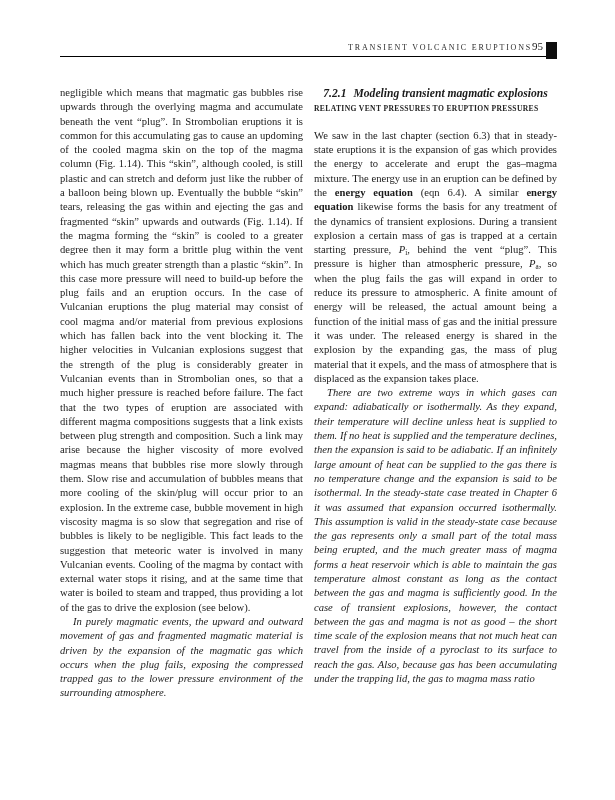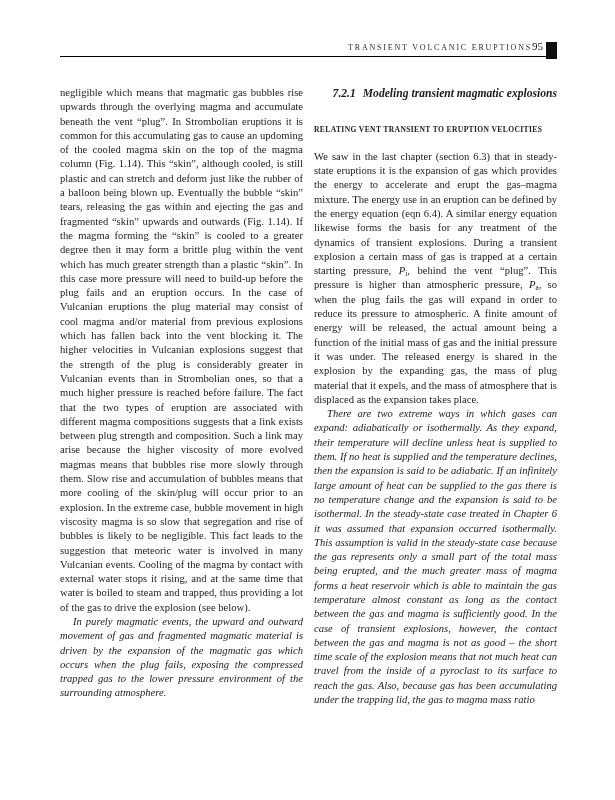--- a/index.html
+++ b/index.html
@@ -54,35 +54,34 @@
     margin-top: 29px;
   }
   .column {
     width: 243px;
     font-size: 10.6px;
     line-height: 14.3px;
     text-align: justify;
   }
   .para { margin: 0; }
   .para.indent { text-indent: 13px; font-style: italic; }
-  .b { font-weight: normal; margin-top: 20px; }
+  .b { font-weight: bold; margin-top: 20px; }
   .i { font-style: italic; }
   .sub {
     font-size: 0.68em;
     vertical-align: -0.25em;
     line-height: 0;
   }
   
   .section-heading {
     font-size: 11.6px;
     line-height: 15.5px;
     font-weight: bold;
     font-style: italic;
-    text-align: right;
-    margin-bottom: 21px;
+    text-align: center;
   }
   .section-heading .num { margin-right: 7px; }
   .subsection-heading {
     font-size: 7.6px;
     font-weight: bold;
     letter-spacing: 0.35px;
     text-align: left;
     white-space: nowrap;
     margin-bottom: 13px;
     color: #222;
@@ -105,21 +104,21 @@
 
     <div class="column">
         <p class="para"><span>negligible which means that magmatic gas bubbles rise upwards through the overlying magma and accumulate beneath the vent “plug”. In Strombolian eruptions it is common for this accumulating gas to cause an updoming of the cooled magma skin on the top of the magma column (Fig. 1.14). This “skin”, although cooled, is still plastic and can stretch and deform just like the rubber of a balloon being blown up. Eventually the bubble “skin” tears, releasing the gas within and ejecting the gas and fragmented “skin” upwards and outwards (Fig. 1.14). If the magma forming the “skin” is cooled to a greater degree then it may form a brittle plug within the vent which has much greater strength than a plastic “skin”. In this case more pressure will need to build-up before the plug fails and an eruption occurs. In the case of Vulcanian eruptions the plug material may consist of cool magma and/or material from previous explosions which has fallen back into the vent blocking it. The higher velocities in Vulcanian explosions suggest that the strength of the plug is considerably greater in Vulcanian events than in Strombolian ones, so that a much higher pressure is reached before failure. The fact that the two types of eruption are associated with different magma compositions suggests that a link exists between plug strength and composition. Such a link may arise because the higher viscosity of more evolved magmas means that bubbles rise more slowly through them. Slow rise and accumulation of bubbles means that more cooling of the skin/plug will occur prior to an explosion. In the extreme case, bubble movement in high viscosity magma is so slow that segregation and rise of bubbles is likely to be negligible. This fact leads to the suggestion that meteoric water is involved in many Vulcanian events. Cooling of the magma by contact with external water stops it rising, and at the same time that water is boiled to steam and trapped, thus providing a lot of the gas to drive the explosion (see below).</span></p>
         <p class="para indent"><span>In purely magmatic events, the upward and outward movement of gas and fragmented magmatic material is driven by the expansion of the magmatic gas which occurs when the plug fails, exposing the compressed trapped gas to the lower pressure environment of the surrounding atmosphere.</span></p>
       </div>
 
     <div class="column">
       <h2 class="section-heading">
         <span class="num">7.2.1</span><span>Modeling transient magmatic explosions</span>
       </h2>
-      <h3 class="subsection-heading">RELATING VENT TRANSIENT TO ERUPTION VELOCITIES</h3>
+      <h3 class="subsection-heading">RELATING VENT PRESSURES TO ERUPTION PRESSURES</h3>
       <div>
           <p class="para"><span>We saw in the last chapter (section 6.3) that in steady-state eruptions it is the expansion of gas which provides the energy to accelerate and erupt the gas–magma mixture. The energy use in an eruption can be defined by the </span><span class="b">energy equation</span><span> (eqn 6.4). A similar </span><span class="b">energy equation</span><span> likewise forms the basis for any treatment of the dynamics of transient explosions. During a transient explosion a certain mass of gas is trapped at a certain starting pressure, </span><span class="i">P</span><span class="sub">i</span><span>, behind the vent “plug”. This pressure is higher than atmospheric pressure, </span><span class="i">P</span><span class="sub">a</span><span>, so when the plug fails the gas will expand in order to reduce its pressure to atmospheric. A finite amount of energy will be released, the actual amount being a function of the initial mass of gas and the initial pressure it was under. The released energy is shared in the explosion by the expanding gas, the mass of plug material that it expels, and the mass of atmosphere that is displaced as the expansion takes place.</span></p>
           <p class="para indent"><span>There are two extreme ways in which gases can expand: adiabatically or isothermally. As they expand, their temperature will decline unless heat is supplied to them. If no heat is supplied and the temperature declines, then the expansion is said to be adiabatic. If an infinitely large amount of heat can be supplied to the gas there is no temperature change and the expansion is said to be isothermal. In the steady-state case treated in Chapter 6 it was assumed that expansion occurred isothermally. This assumption is valid in the steady-state case because the gas represents only a small part of the total mass being erupted, and the much greater mass of magma forms a heat reservoir which is able to maintain the gas temperature almost constant as long as the contact between the gas and magma is sufficiently good. In the case of transient explosions, however, the contact between the gas and magma is not as good – the short time scale of the explosion means that not much heat can travel from the inside of a pyroclast to its surface to reach the gas. Also, because gas has been accumulating under the trapping lid, the gas to magma mass ratio</span></p>
         </div>
     </div>
 
   </main>
 </div>
 
 </body></html>

